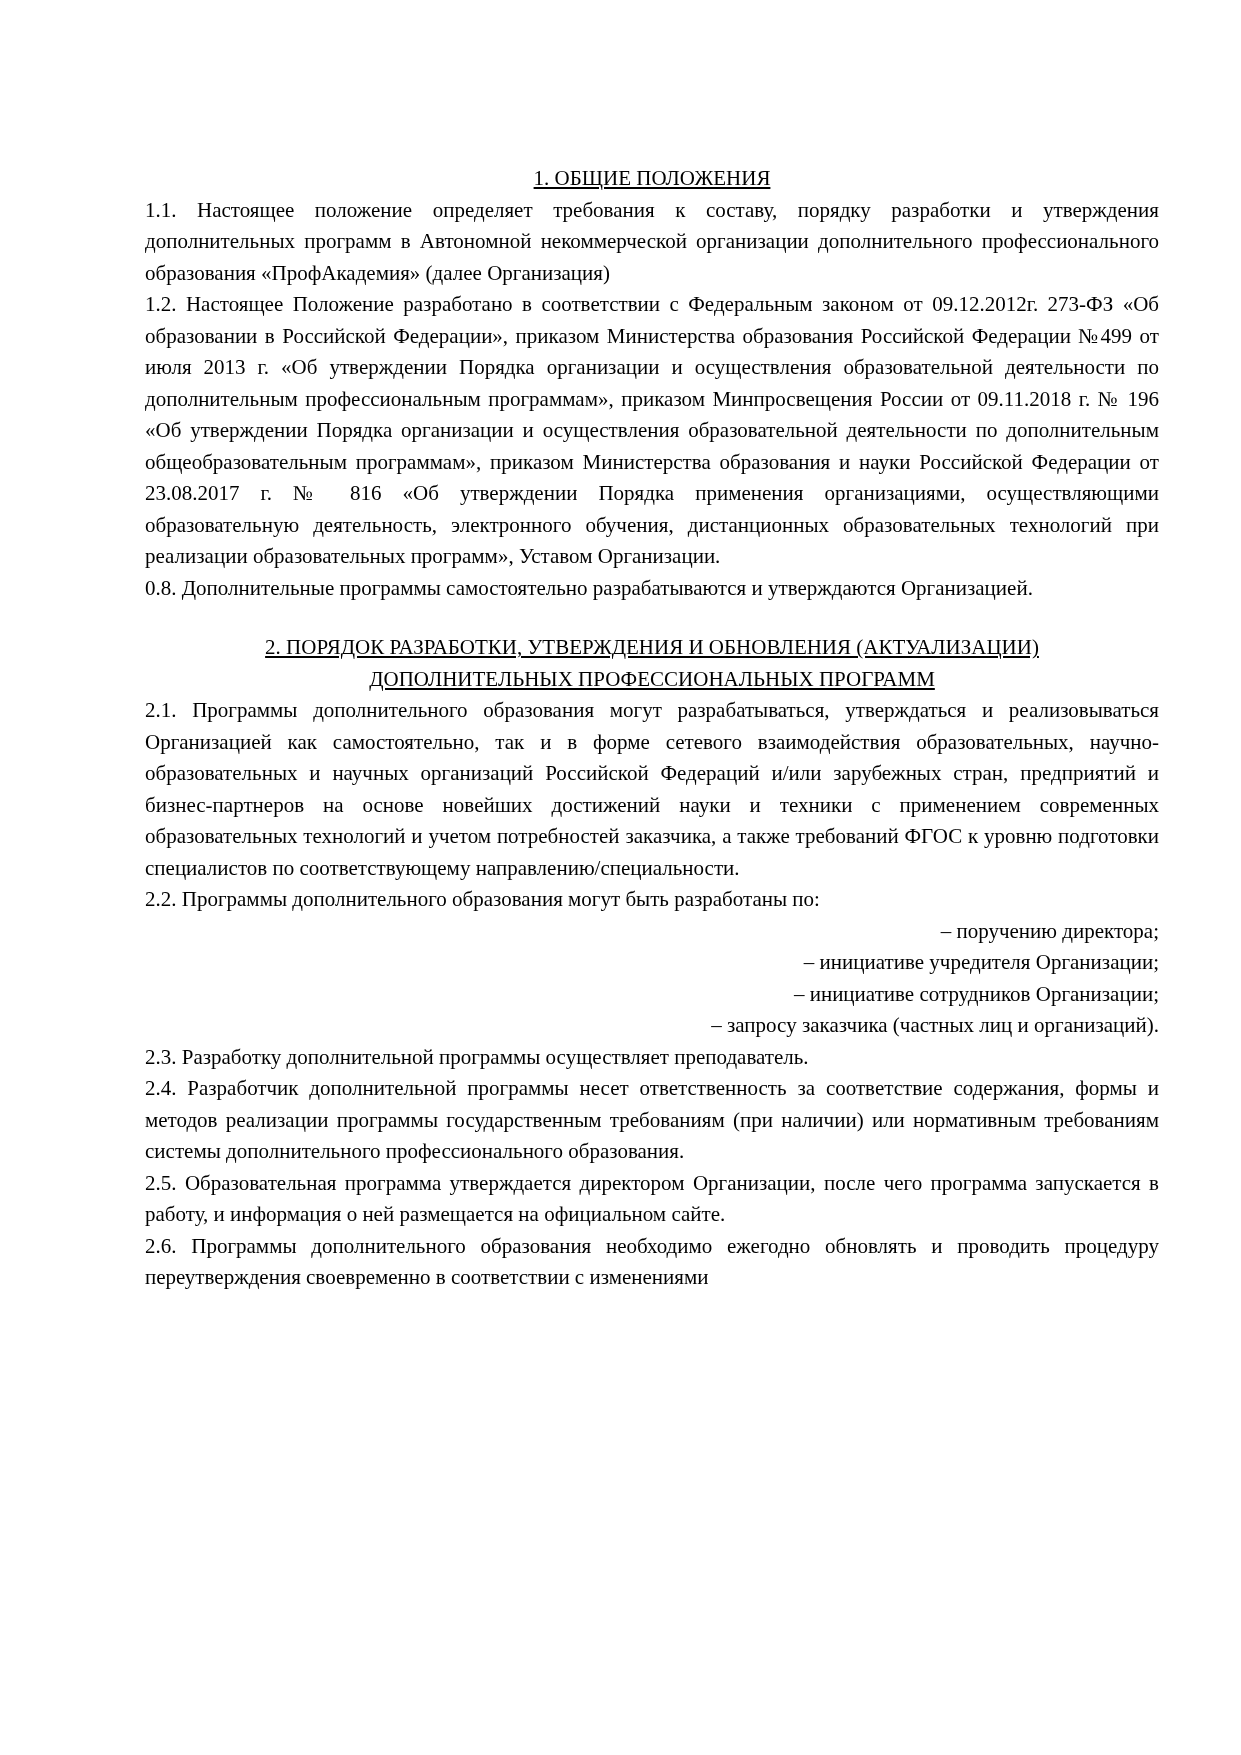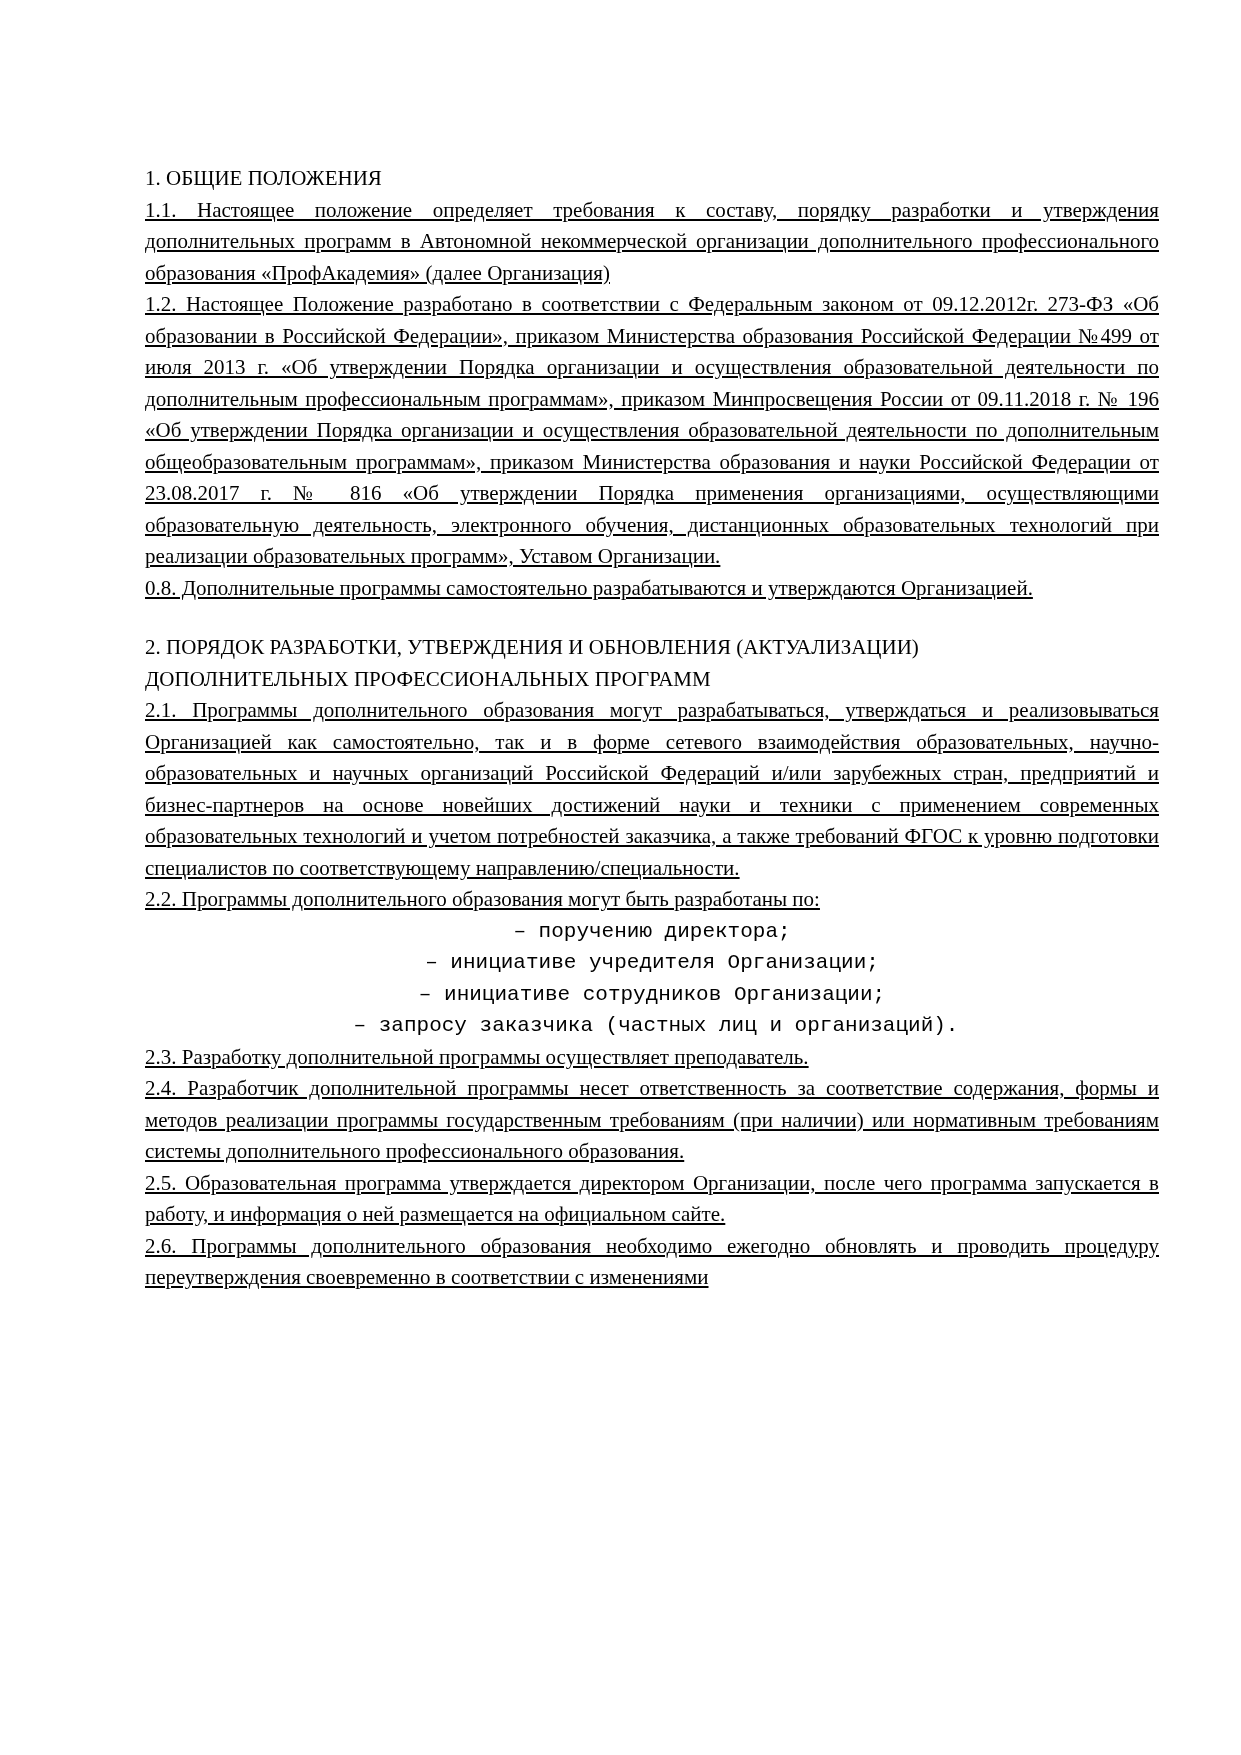--- a/index.html
+++ b/index.html
@@ -14,36 +14,36 @@
     box-sizing: border-box;
     background: #ffffff;
     color: #000000;
     padding: 163px 82px 0 145px;
     overflow: hidden;
     font-family: "Liberation Serif", "DejaVu Serif", serif;
     font-size: 21px;
     line-height: 31.5px;
   }
   .h-center {
+    text-align: center;
     font-weight: normal;
     font-size: 21px;
     margin: 0;
+    text-decoration: underline;
   }
   .section2-heading {
     margin-top: 28px;
   }
   .para {
     margin: 0;
     text-align: justify;
-    text-decoration: underline;
   }
   .list-item {
     margin: 0;
-    text-align: center;
-    font-family: Liberation Mono, monospace;
+    text-align: right;
   }
   .indent-sm {
     padding-left: 8px;
   }
 </style>
 </head>
 <body>
 
 <div class="page">
 

